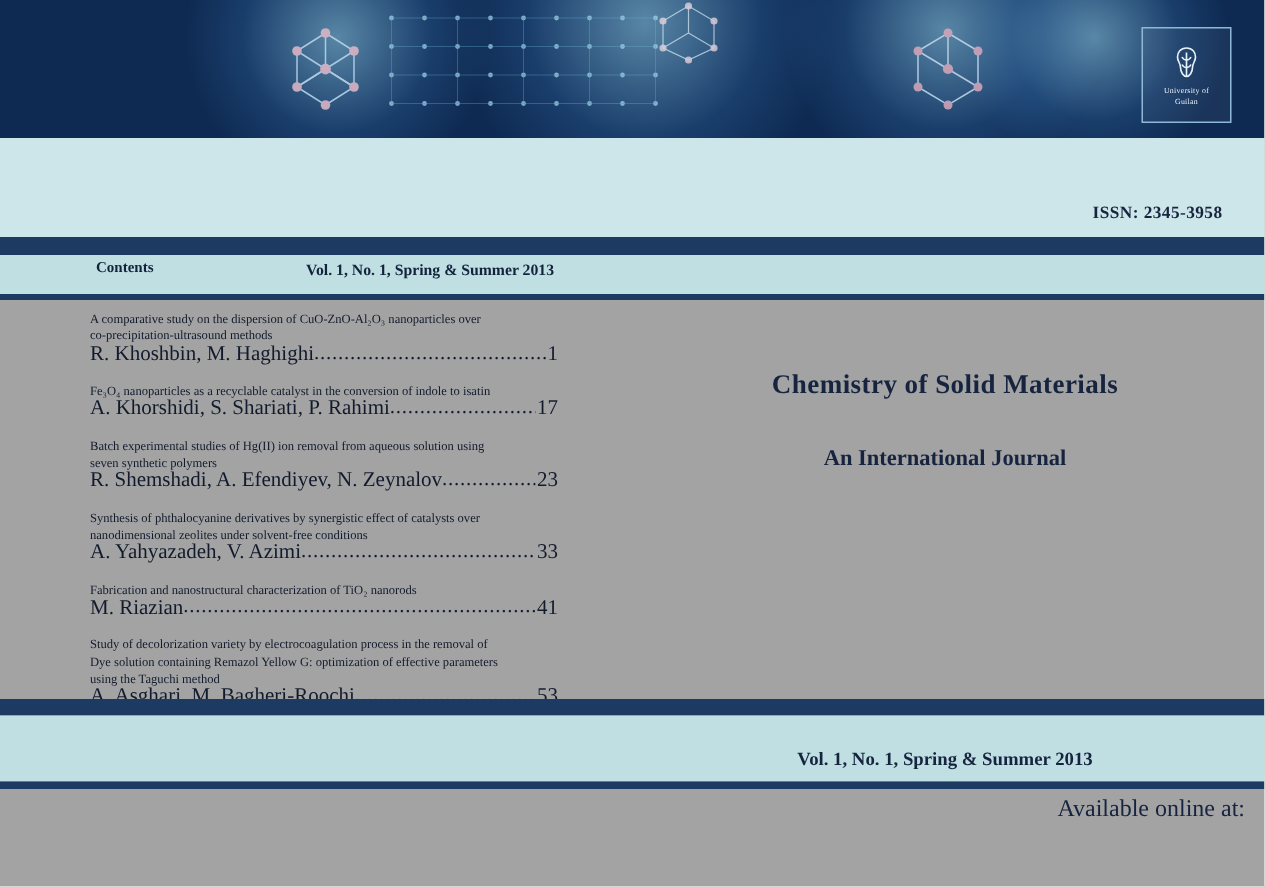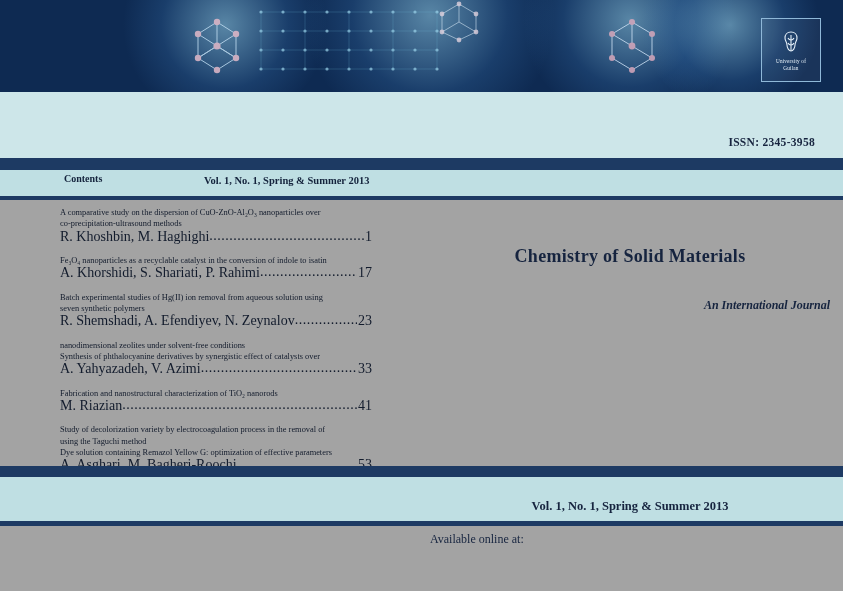--- a/index.html
+++ b/index.html
@@ -159,25 +159,24 @@
     text-align: center;
     font-size: 18px;
     font-weight: bold;
     color: #16243f;
     letter-spacing: .3px;
   }
   .journal-sub {
     position: absolute;
     left: 430px; top: 298px;
     width: 400px;
-    text-align: right;
-    font-size: 12px;
+    text-align: center;
+    font-size: 15px;
     font-weight: bold;
     color: #16243f;
-    font-style: italic;
   }
 
   
   .rule-3 {
     position: absolute;
     left: 0; top: 466px;
     width: 843px; height: 11px;
     background: #1d3a63;
   }
   .bottom-strip {
@@ -198,22 +197,22 @@
   .rule-4 {
     position: absolute;
     left: 0; top: 521px;
     width: 843px; height: 5px;
     background: #1d3a63;
   }
   .avail {
     position: absolute;
     left: 430px; top: 531px;
     width: 400px;
-    text-align: left;
-    font-size: 12px;
+    text-align: right;
+    font-size: 16px;
     line-height: 17px;
     color: #16243f;
   }
   .avail .url { display: block; }
   .spine {
     position: absolute;
     left: 417px; top: 170px;
     width: 2px; height: 296px;
     background: rgba(29,58,99,0.0);
   }
@@ -380,42 +379,42 @@
       <div class="toc-title">Batch experimental studies of Hg(II) ion removal from aqueous solution using</div>
       <div class="toc-title">seven synthetic polymers</div>
       <div class="toc-authors-row">
         <span class="toc-authors">R. Shemshadi, A. Efendiyev, N. Zeynalov</span>
         <span class="toc-dots">.................................................................................................................</span>
         <span class="toc-page">23</span>
       </div>
     </div>
 
     <div class="toc-item">
+      <div class="toc-title">Synthesis of phthalocyanine derivatives by synergistic effect of catalysts over</div>
       <div class="toc-title">nanodimensional zeolites under solvent-free conditions</div>
-      <div class="toc-title">Synthesis of phthalocyanine derivatives by synergistic effect of catalysts over</div>
       <div class="toc-authors-row">
         <span class="toc-authors">A. Yahyazadeh, V. Azimi</span>
         <span class="toc-dots">.................................................................................................................</span>
         <span class="toc-page">33</span>
       </div>
     </div>
 
     <div class="toc-item">
       <div class="toc-title">Fabrication and nanostructural characterization of TiO₂ nanorods</div>
       <div class="toc-authors-row">
         <span class="toc-authors">M. Riazian</span>
         <span class="toc-dots">.................................................................................................................</span>
         <span class="toc-page">41</span>
       </div>
     </div>
 
     <div class="toc-item">
       <div class="toc-title">Study of decolorization variety by electrocoagulation process in the removal of</div>
+      <div class="toc-title">Dye solution containing Remazol Yellow G: optimization of effective parameters</div>
       <div class="toc-title">using the Taguchi method</div>
-      <div class="toc-title">Dye solution containing Remazol Yellow G: optimization of effective parameters</div>
       <div class="toc-authors-row">
         <span class="toc-authors">A. Asghari, M. Bagheri-Roochi</span>
         <span class="toc-dots">.................................................................................................................</span>
         <span class="toc-page">53</span>
       </div>
     </div>
 
   </div>
 
   <div class="journal-title">Chemistry of Solid Materials</div>

